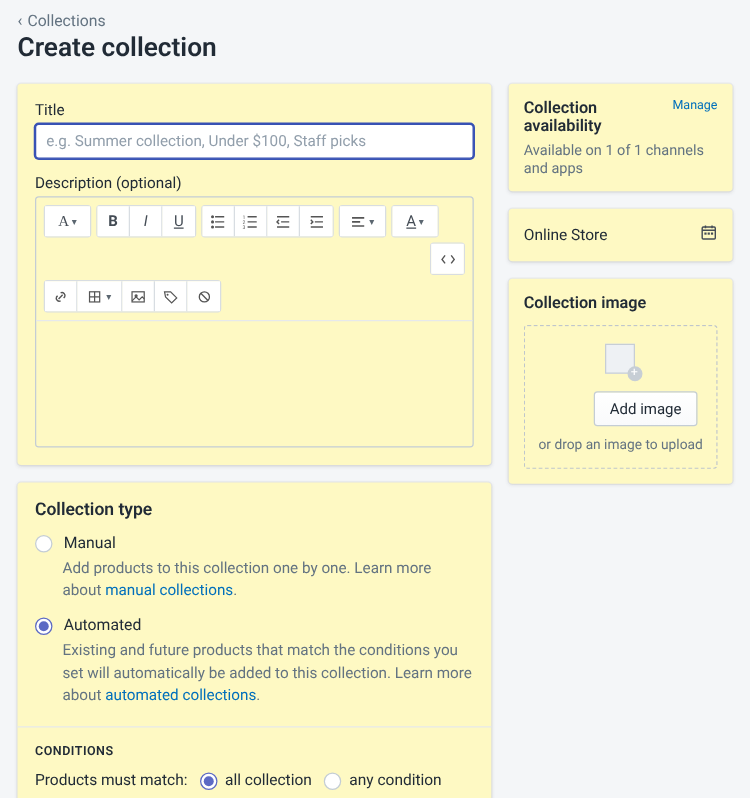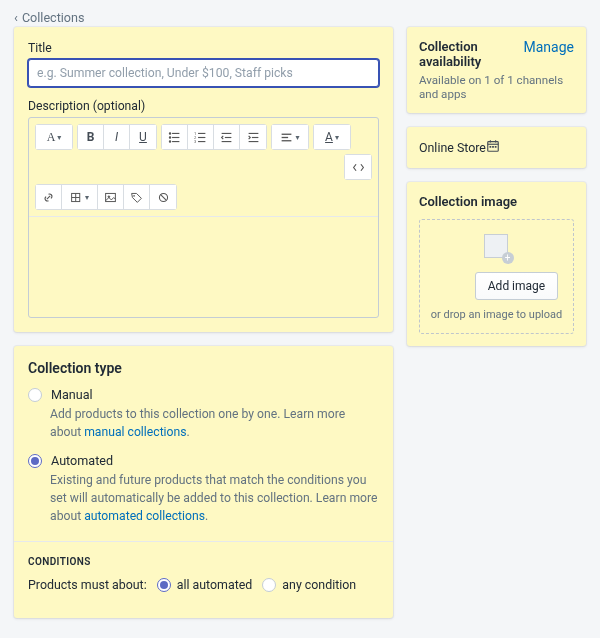--- a/index.html
+++ b/index.html
@@ -32,47 +32,48 @@
   .radio.checked { border-color: #5c6ac4; }
   .radio.checked::after { content: ""; position: absolute; inset: 2px; background: #5c6ac4; border-radius: 50%; }
   .radio-label { font-size: 12.6px; }
   .radio-help { font-size: 12.2px; color: #637381; margin: 0 0 12px 22px; line-height: 1.45; }
   .radio-help a { color: #006fbb; text-decoration: none; }
   hr.divider { border: none; border-top: 1px solid #e6e9ec; margin: 0 -14px 14px; }
   .conditions-head { font-size: 10px; letter-spacing: 0.4px; color: #212b36; font-weight: 600; margin-bottom: 10px; text-transform: uppercase; }
   .match-row { display: flex; align-items: center; gap: 10px; font-size: 12.4px; margin-bottom: 12px; }
   .match-row .radio { margin-top: 0; }
   .match-opt { display: flex; align-items: center; gap: 6px; }
-  .link { color: #006fbb; text-decoration: none; font-size: 14px; cursor: pointer; }
+  .link { color: #006fbb; text-decoration: none; font-size: 10px; cursor: pointer; }
   
   .side .card { padding: 12px; }
   .side .card.stack { padding: 0; }
   .avail-head { display: flex; justify-content: space-between; align-items: flex-start; margin-bottom: 4px; }
   .avail-title { font-size: 13px; font-weight: 600; }
   .avail-sub { font-size: 11.6px; color: #637381; }
-  .store-row { display: flex; align-items: center; justify-content: flex-start; padding: 12px; border-top: 1px solid #e6e9ec; }
+  .store-row { display: flex; align-items: center; justify-content: space-between; padding: 12px; border-top: 1px solid #e6e9ec; }
   .store-row:first-child { border-top: none; }
   .store-label { font-size: 12.4px; }
   .cal-icon { width: 14px; height: 14px; }
   .img-drop { border: 1px dashed #bfc6cc; border-radius: 3px; padding: 14px 6px 12px; text-align: center; margin-top: 10px; }
   .img-thumb { margin: 0 auto 10px; width: 30px; height: 28px; position: relative; }
   .img-thumb .frame { width: 24px; height: 24px; border: 1.5px solid #c7ced5; background: #eef1f4; position: absolute; top: 0; left: 2px; }
   .img-thumb .plus { position: absolute; right: -2px; bottom: -2px; width: 12px; height: 12px; border-radius: 50%; background: #c7ced5; color: #fff; font-size: 10px; line-height: 12px; text-align: center; }
   .img-btn { display: inline-block; border: 1px solid #c4cdd5; border-radius: 3px; background: linear-gradient(#fff,#f9fafb); padding: 6px 12px; font-size: 12px; margin-bottom: 8px; cursor: pointer; margin-left: 40px; }
   .img-hint { font-size: 11px; color: #637381; }
   .title-wrap { position: relative; }
 </style>
 </head>
 <body>
 
 <div class="page">
   <div class="breadcrumb">
     <span class="chev">‹</span>
     <span>Collections</span>
   </div>
+  <h1 class="page-title">Create collection</h1>
 
   <div class="layout">
     <div class="main">
 
       <div class="card">
         <label class="label">Title</label>
         <div class="title-wrap">
           <input class="text-input" type="text" placeholder="e.g. Summer collection, Under $100, Staff picks" style="">
         </div>
 
@@ -219,24 +220,24 @@
         </div>
         <div class="radio-help" style="margin-bottom:16px">
           <span>Existing and future products that match the conditions you set will automatically be added to this collection. Learn more about </span><a>automated collections</a><span>.</span>
         </div>
 
         <hr class="divider">
 
         <div class="conditions-head">CONDITIONS</div>
 
         <div class="match-row">
-          <span>Products must about:</span>
+          <span>Products must match:</span>
           <span class="match-opt">
             <span class="radio checked"></span>
-            <span>all automated</span>
+            <span>all collection</span>
           </span>
           <span class="match-opt">
             <span class="radio"></span>
             <span>any condition</span>
           </span>
         </div>
 
       </div>
 
     </div>

